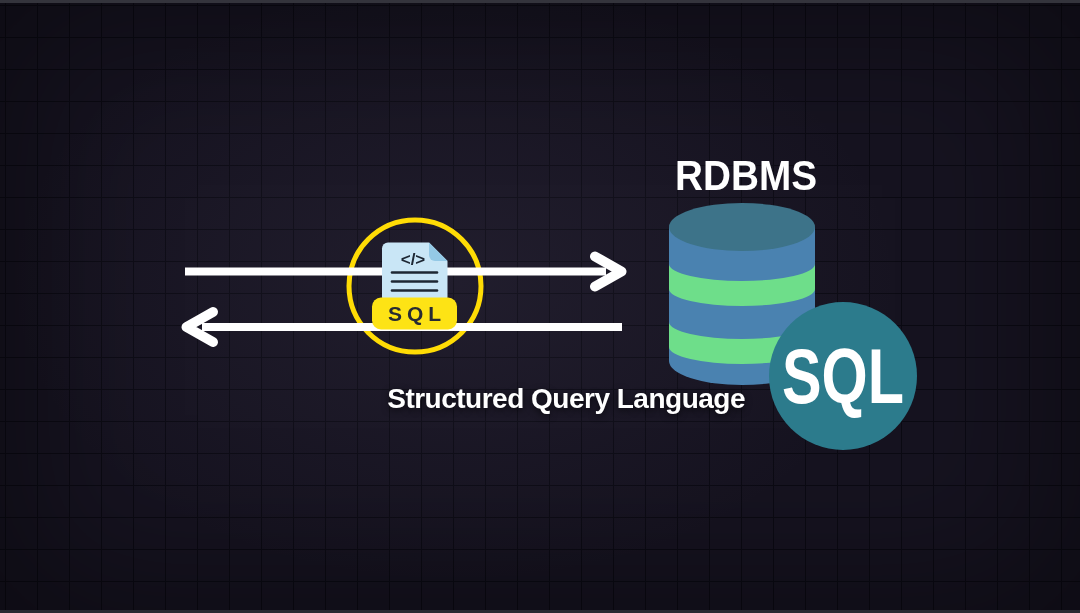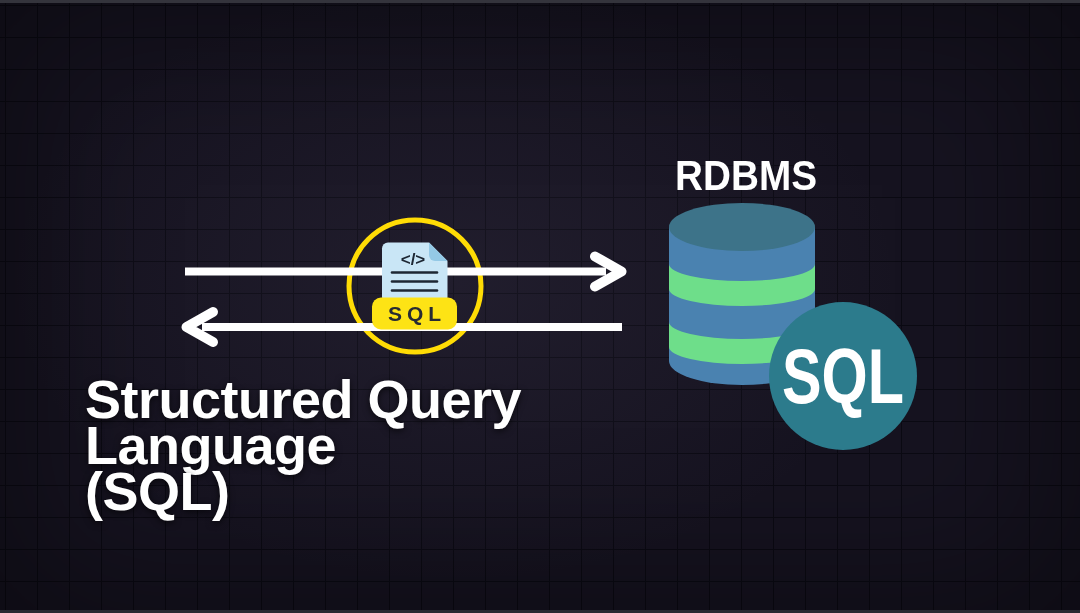--- a/index.html
+++ b/index.html
@@ -17,22 +17,22 @@
     position:absolute;inset:0;pointer-events:none;
     background:radial-gradient(ellipse 620px 420px at 42% 46%, rgba(130,120,160,0.10), rgba(0,0,0,0) 72%);
     box-shadow:inset 0 0 140px 30px rgba(0,0,0,0.40);
   }
   .edge-strip{position:absolute;left:0;width:100%;height:3px;background:#34343c;}
   .edge-strip.top{top:0;}
   .edge-strip.bottom{bottom:0;background:#2a2a31;}
   svg.diagram{position:absolute;left:0;top:0;}
   .caption{
     position:absolute;left:85px;top:376px;width:660px;
-    text-align:left;color:#ffffff;font-weight:bold;
-    font-size:54px;line-height:46px;letter-spacing:-0.5px;
+    text-align:right;color:#ffffff;font-weight:bold;
+    font-size:28px;line-height:46px;letter-spacing:-0.5px;
     text-shadow:0 2px 7px rgba(0,0,0,0.65);
   }
   text{font-family:"Liberation Sans","DejaVu Sans",sans-serif;}
 </style>
 </head>
 <body>
 
 <div class="stage">
 
   <div class="vignette"></div>
@@ -76,16 +76,15 @@
     </g>
 
     <g>
       <circle cx="843" cy="376" r="74" fill="#2c7b8c"></circle>
       <text x="843" y="403" text-anchor="middle" font-size="78" font-weight="bold" textLength="122" lengthAdjust="spacingAndGlyphs" fill="#ffffff">SQL</text>
     </g>
   </svg>
 
   <div class="caption">
     <div>Structured Query Language</div>
-    <div>(SQL)</div>
   </div>
 
 </div>
 
 </body></html>

